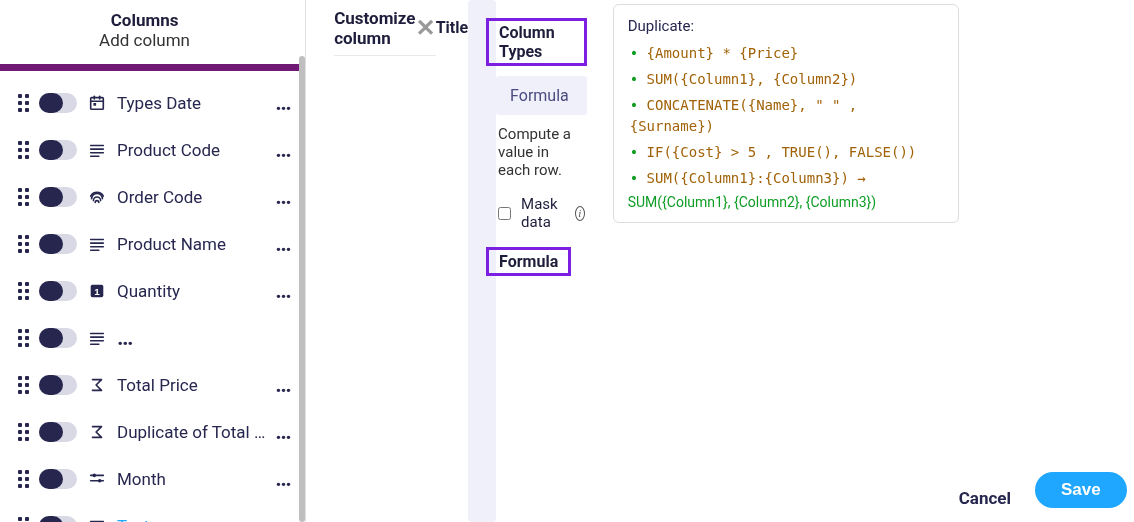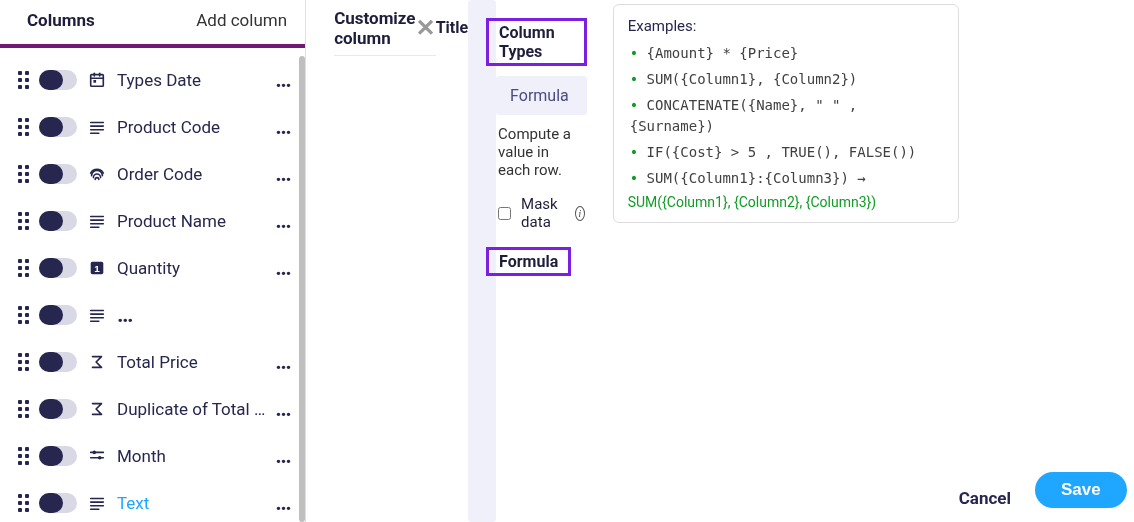--- a/index.html
+++ b/index.html
@@ -22,22 +22,23 @@
     height: 100%;
     border-right: 1px solid #e0e0e0;
     position: relative;
     display: flex;
     flex-direction: column;
   }
   .left-header {
     display: flex;
     justify-content: space-between;
     align-items: center;
-    padding: 10px 18px 14px 27px;
-    border-bottom: 4px solid #701a75;
+    padding: 10px 18px 14px 2px;
+    border-bottom: 7px solid #701a75;
+    flex-direction: column;
   }
   .left-title {
     font-size: 17px;
     font-weight: 700;
   }
   .add-column {
     font-size: 17px;
     color: #333;
     cursor: pointer;
   }
@@ -204,21 +205,21 @@
   .examples-title {
     color: #26264f;
     font-size: 15px;
     margin-bottom: 8px;
   }
   .examples-box ul {
     list-style: none;
     padding-left: 2px;
     font-family: "Consolas","Menlo",monospace;
     font-size: 14px;
-    color: #404040;
+    color: #a16207;
   }
   .examples-box li::before {
     content: "• ";
     color: #0f9d24;
   }
   .examples-box li { margin-bottom: 5px; line-height: 1.5; }
   .ex-cont { color: #0f9d24; display: block; padding-left: 0; }
   .formula-input {
     width: 100%;
     height: 56px;
@@ -505,21 +506,21 @@
         <div class="type-desc">Compute a value in each row.</div>
         <div class="mask-row">
           <input type="checkbox" style="">
           <span>Mask data</span>
           <span class="info-icon">i</span>
         </div>
         <div class="section-label highlight-box" style="margin-top:10px;">Formula</div>
       </div>
 
       <div class="examples-box">
-        <div class="examples-title">Examples:</div>
+        <div class="examples-title">Duplicate:</div>
         <ul id="examples-list">
             <li>{Amount} * {Price}</li>
             <li>SUM({Column1}, {Column2})</li>
             <li>CONCATENATE({Name}, " " , {Surname})</li>
             <li>IF({Cost} &gt; 5 , TRUE(), FALSE())</li>
             <li>SUM({Column1}:{Column3}) →</li>
           </ul>
         <span class="ex-cont">SUM({Column1}, {Column2}, {Column3})</span>
       </div>
     </div>

